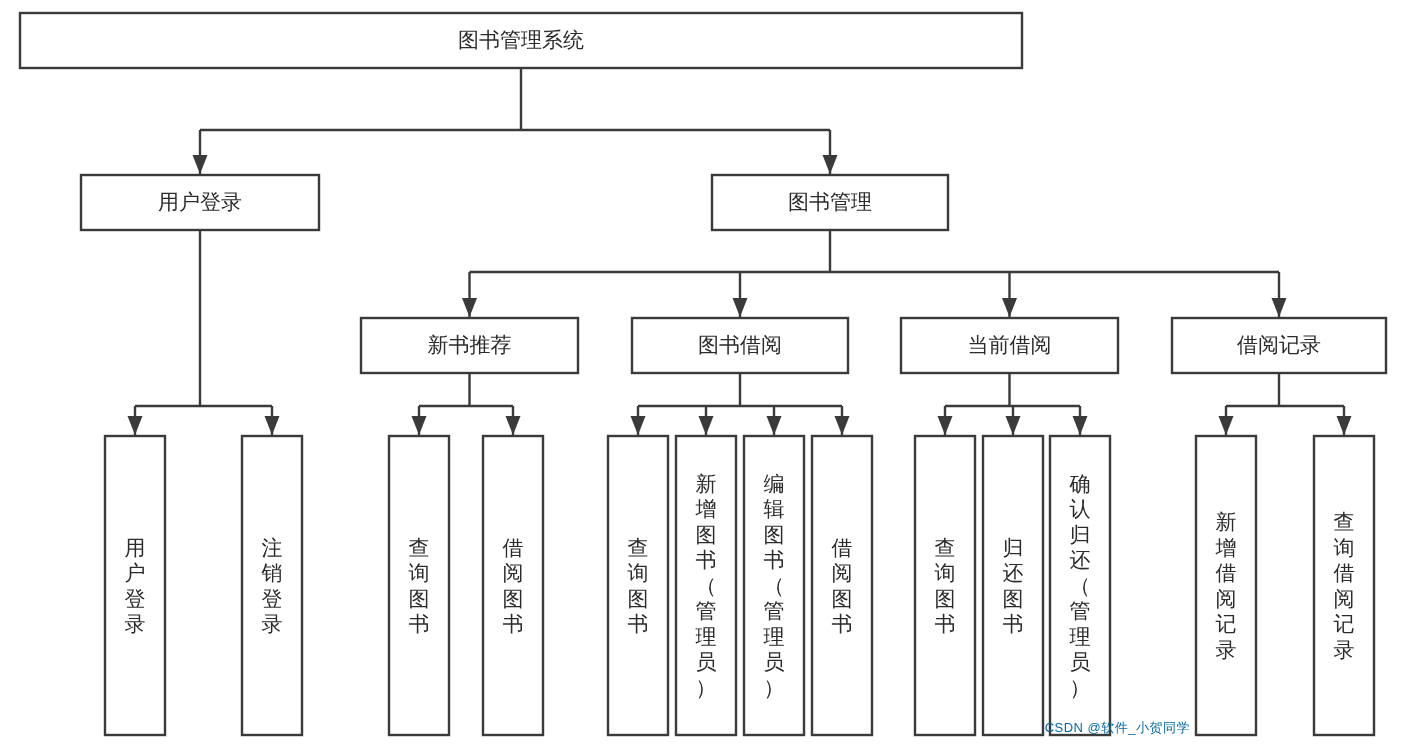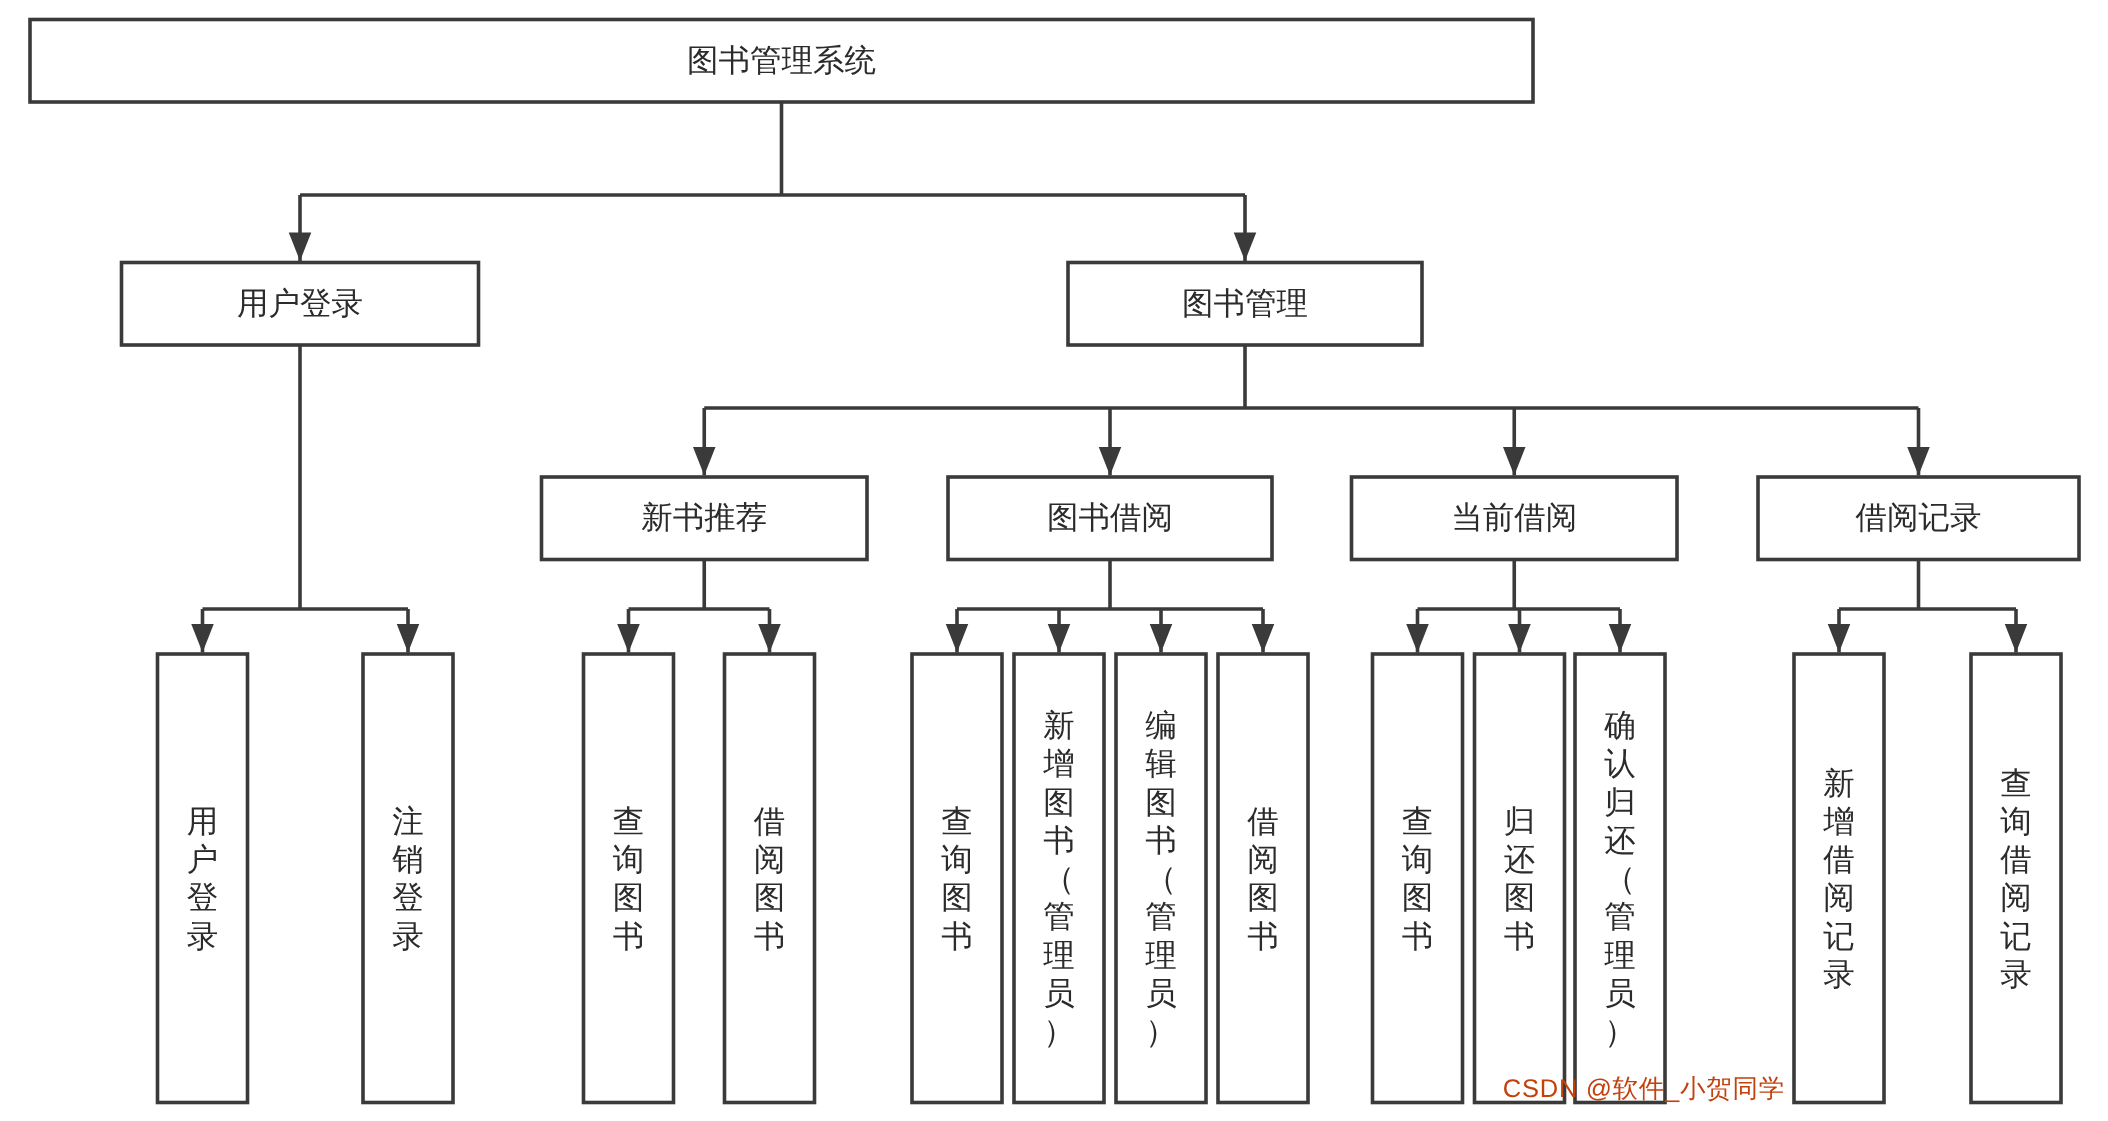--- a/index.html
+++ b/index.html
@@ -49,22 +49,22 @@
     fill: none;
   }
   .arrow-head {
     fill: #3a3a3a;
     stroke: none;
   }
   .watermark {
     position: absolute;
     right: 12px;
     bottom: 10px;
-    color: #c2410c;
-    font-size: 17px;
+    color: #0369a1;
+    font-size: 13px;
     font-family: "Liberation Sans", "DejaVu Sans", sans-serif;
     letter-spacing: 0.5px;
     white-space: nowrap;
     pointer-events: none;
   }
 </style>
 </head>
 <body>
 
 <div id="diagram-root">

